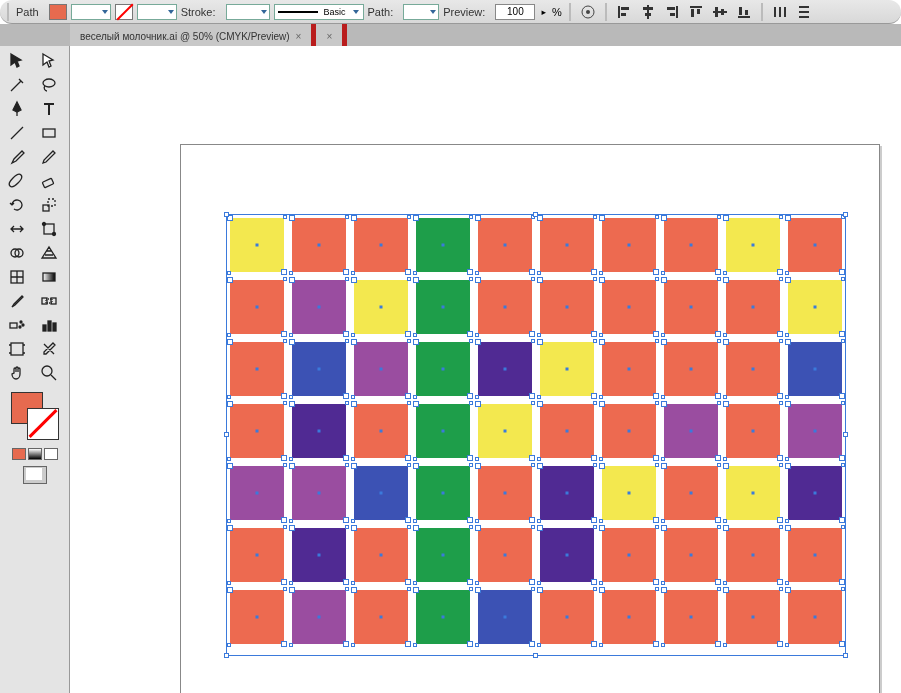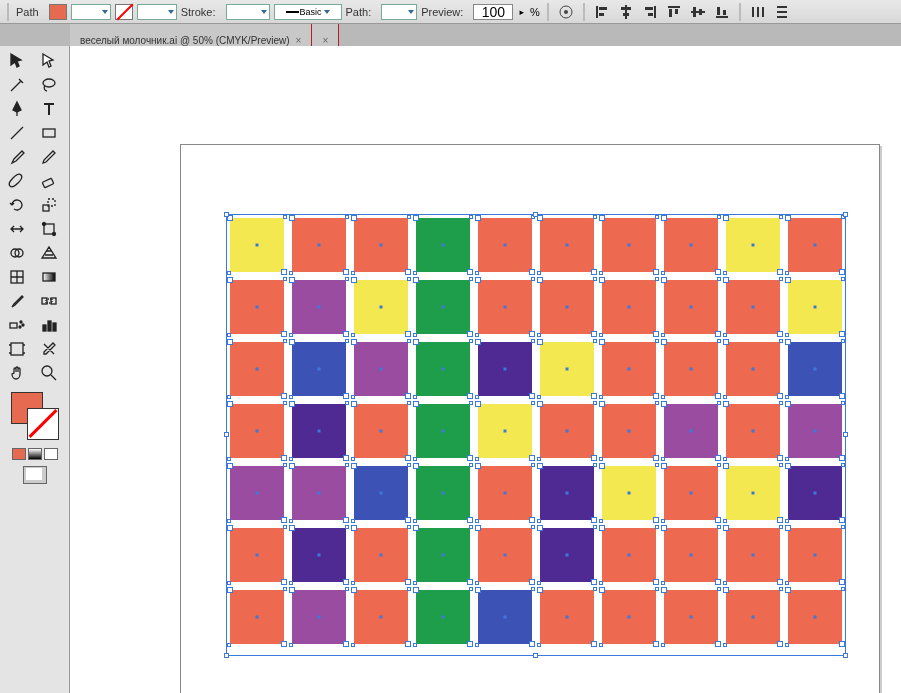--- a/index.html
+++ b/index.html
@@ -1,32 +1,32 @@
 <!DOCTYPE html>
 <html><head>
 <meta charset="utf-8">
 <style>
   * { box-sizing: border-box; margin: 0; padding: 0; }
   body { font-family: Tahoma, sans-serif; font-size: 11px; background: #fff; width: 901px; height: 693px; overflow: hidden; }
   
-  .topbar { height: 24px; background: linear-gradient(#e8e8e8,#d8d8d8); border-bottom: 1px solid #999; display: flex; align-items: center; gap: 4px; padding: 0 4px; }
+  .topbar { height: 24px; background: linear-gradient(#e8e8e8,#d8d8d8); border-bottom: 1px solid #999; display: flex; align-items: center; gap: 4px; padding: 0 4px; border-radius: 12px; }
   .topbar-sep { width: 2px; height: 18px; background: #bbb; margin: 0 3px; }
   .topbar-lbl { margin-right: 6px; color: #333; }
   .sw { width: 18px; height: 16px; border: 1px solid #777; position: relative; }
   .sw.fill { background: #e66a4f; }
   .sw.nostroke { background: #fff; }
   .sw.nostroke::after { content:""; position:absolute; left:-2px; top:6px; width:22px; height:2px; background:red; transform:rotate(-45deg); }
   .dd { width: 40px; height: 16px; border: 1px solid #7a9; background: #fff; display:flex; align-items:center; justify-content:flex-end; padding-right:2px; font-size:9px; }
   .dd .arr { width:0;height:0;border-left:3px solid transparent;border-right:3px solid transparent;border-top:4px solid #369; margin-left:2px;}
-  .numbox { width: 40px; height: 16px; border: 1px solid #888; background: #fff; text-align:center; font-size:14px; line-height:14px; }
+  .numbox { width: 40px; height: 16px; border: 1px solid #888; background: #fff; text-align:center; font-size:10px; line-height:14px; }
   .iconbtn { width: 20px; height: 18px; border: 1px solid transparent; display:inline-flex; align-items:center; justify-content:center; cursor:pointer; }
   .iconbtn svg { width:16px; height:16px; }
   
   .tabbar { height: 22px; background: #b9b9b9; display: flex; align-items: stretch; padding-left: 70px; }
-  .tab { padding: 3px 10px 0; border-right: 1px solid #b91c1c; background: #c8c8c8; color: #333; font-size: 10px; display:flex; align-items:flex-end; gap:6px; cursor:pointer; }
+  .tab { padding: 3px 10px 0; border-right: 5px solid #b91c1c; background: #c8c8c8; color: #333; font-size: 10px; display:flex; align-items:center; gap:6px; cursor:pointer; }
   .tab.active { background: #e6e6e6; }
   .tab .x { font-size:10px; color:#666; }
   
   .main { display:flex; height: calc(693px - 46px); }
   .sidebar { width: 70px; background: #e4e4e4; border-right: 1px solid #999; padding: 4px 0; }
   .toolgrid { display:grid; grid-template-columns: 30px 30px; gap:2px; justify-content:center; }
   .tbtn { width:26px; height:22px; border:1px solid transparent; display:flex; align-items:center; justify-content:center; cursor:pointer; }
   .tbtn svg { width:18px; height:18px; stroke:#222; fill:none; stroke-width:1.3; }
   .colorswap { position:relative; width:56px; height:48px; margin:8px auto; }
   .colorswap .f { position:absolute; width:32px; height:32px; border:1px solid #333; background:#e66a4f; top:0; left:4px; }
@@ -70,21 +70,21 @@
       <span class="arr"></span>
     </div>
   <div class="sw nostroke"></div>
   <div class="dd">
       <span class="arr"></span>
     </div>
   <span class="topbar-lbl">Stroke:</span>
   <div class="dd" style="width:44px">
       <span class="arr"></span>
     </div>
-  <div class="dd" style="width:68px;gap:0;justify-content:space-between;padding:0 11px">
+  <div class="dd" style="width:90px;gap:0;justify-content:space-between;padding:0 3px">
     <span style="border-top:2px solid #000;width:40px;height:0"></span>
     <span>Basic</span>
     <span class="arr"></span>
   </div>
   <span class="topbar-lbl">Path:</span>
   <div class="dd" style="width:36px">
       <span class="arr"></span>
     </div>
   <span class="topbar-lbl">Preview:</span>
   <div class="numbox">100</div>

